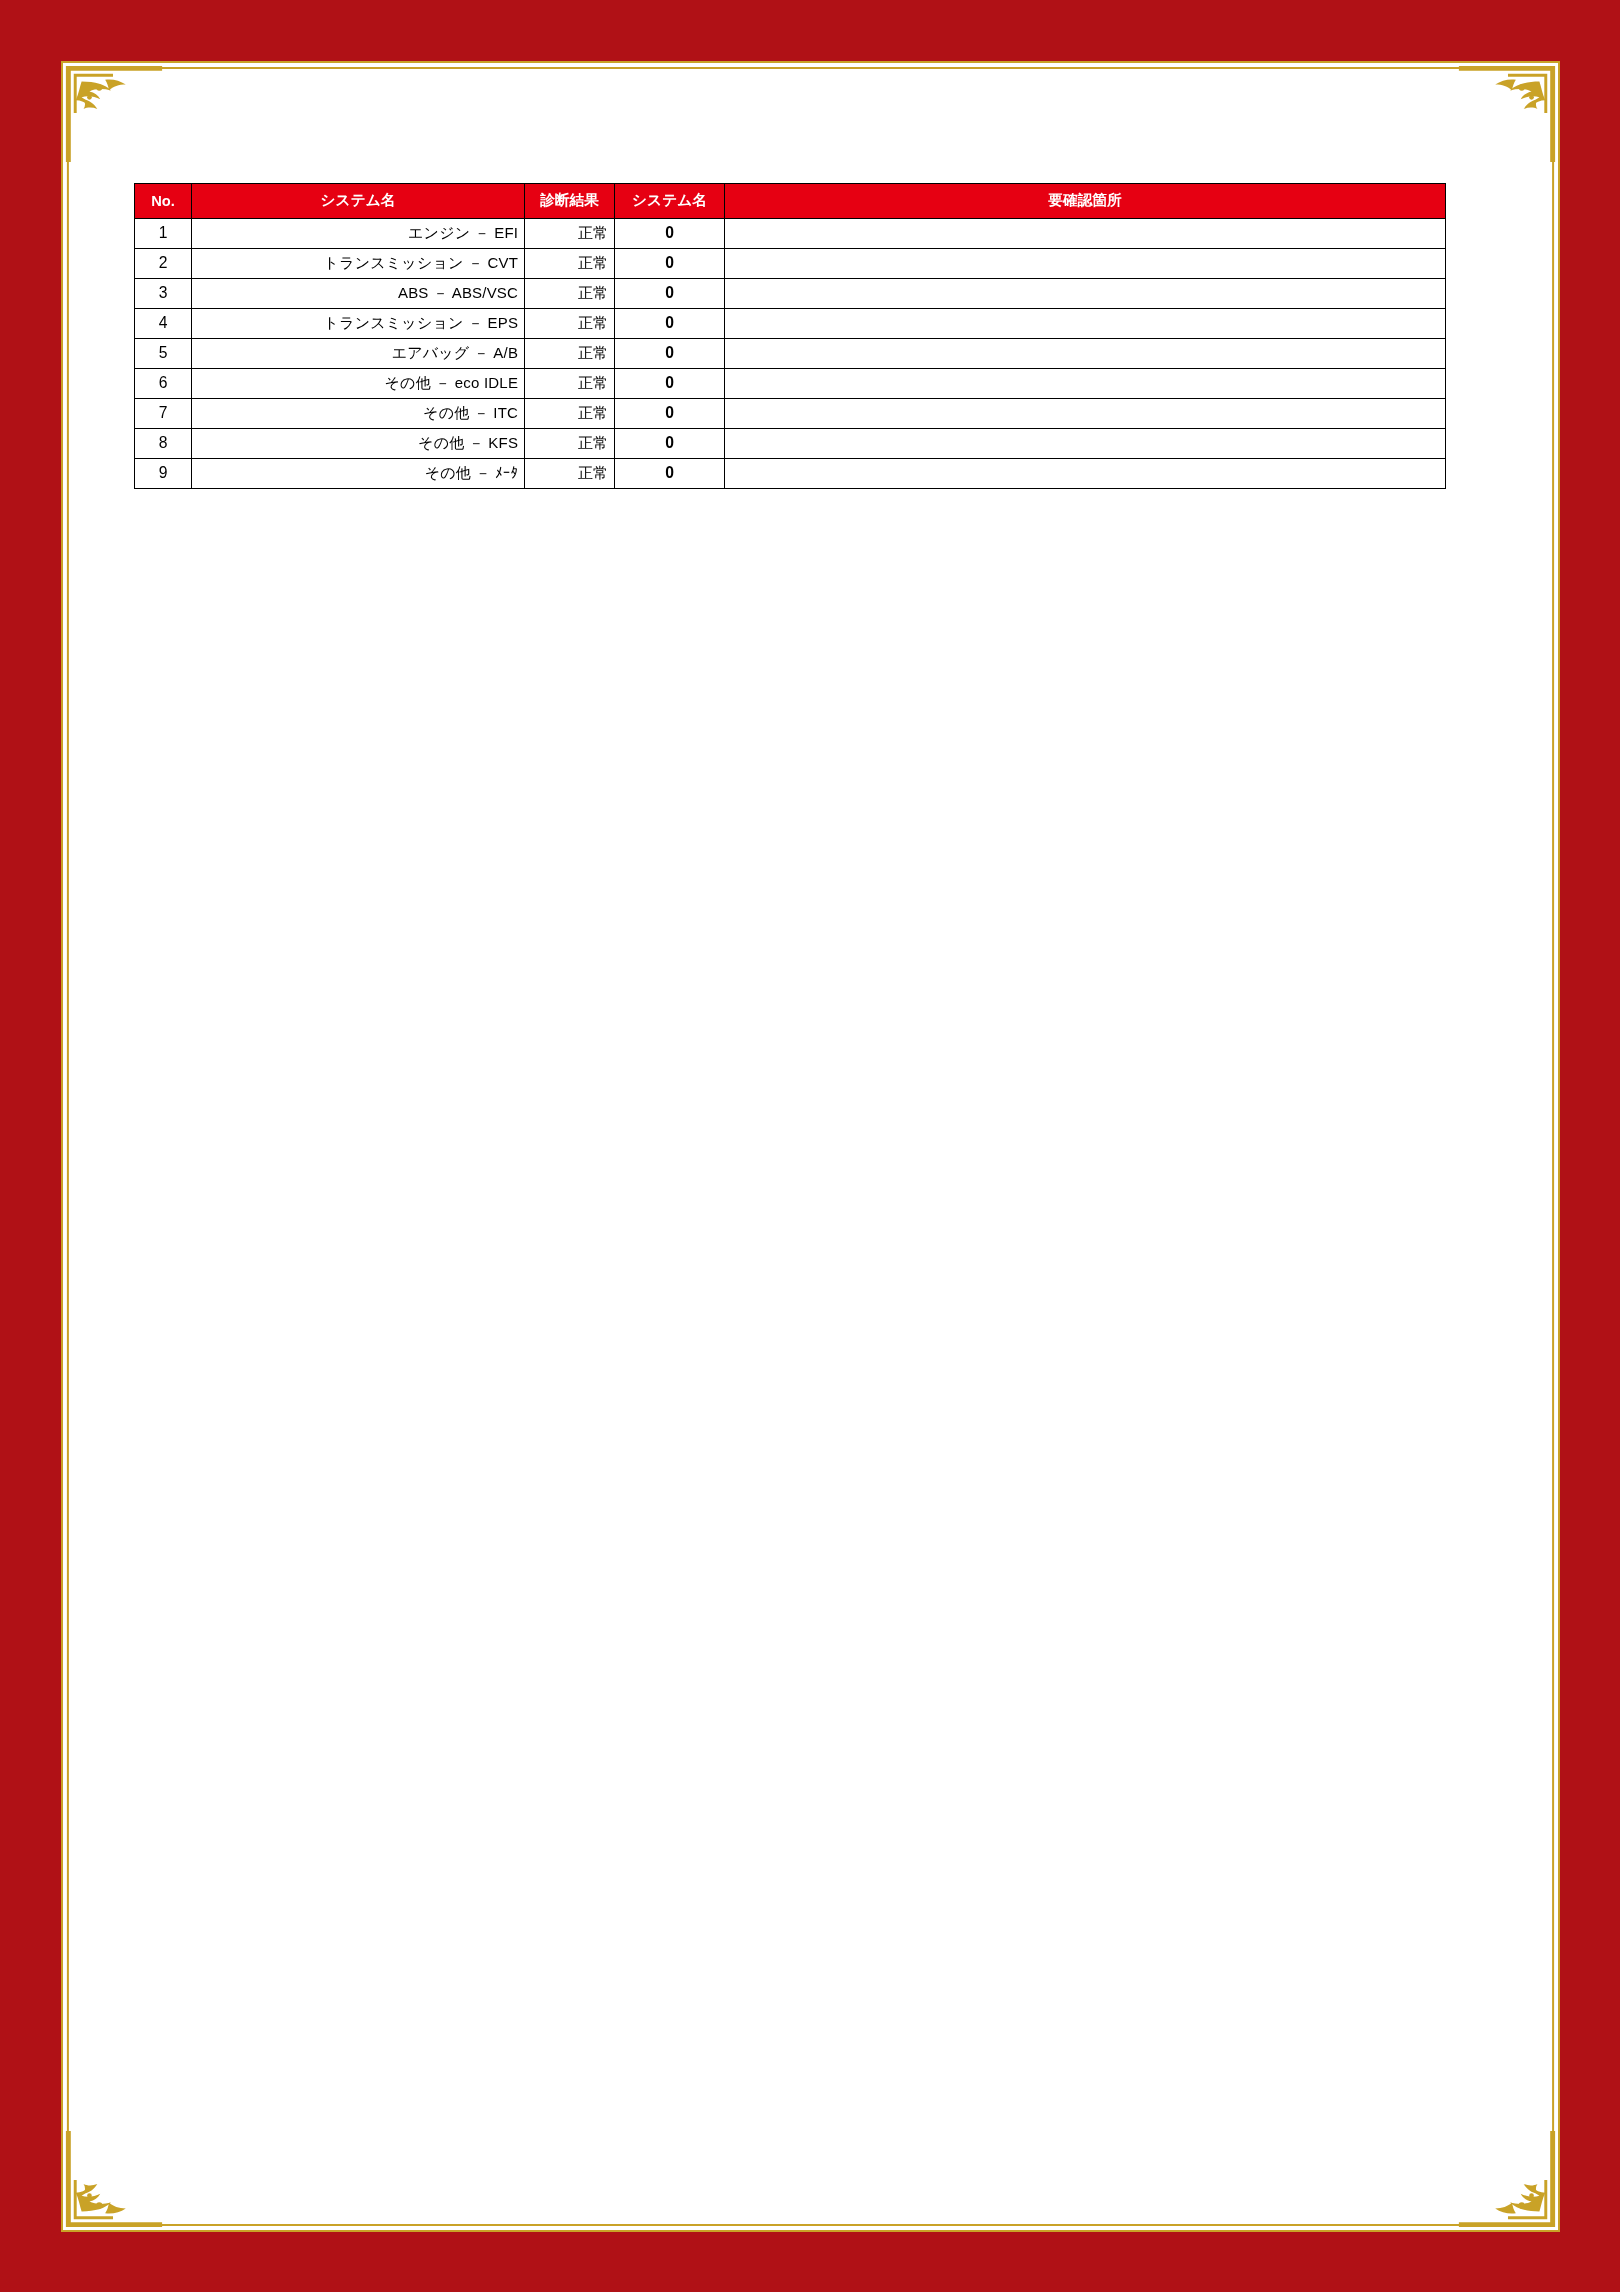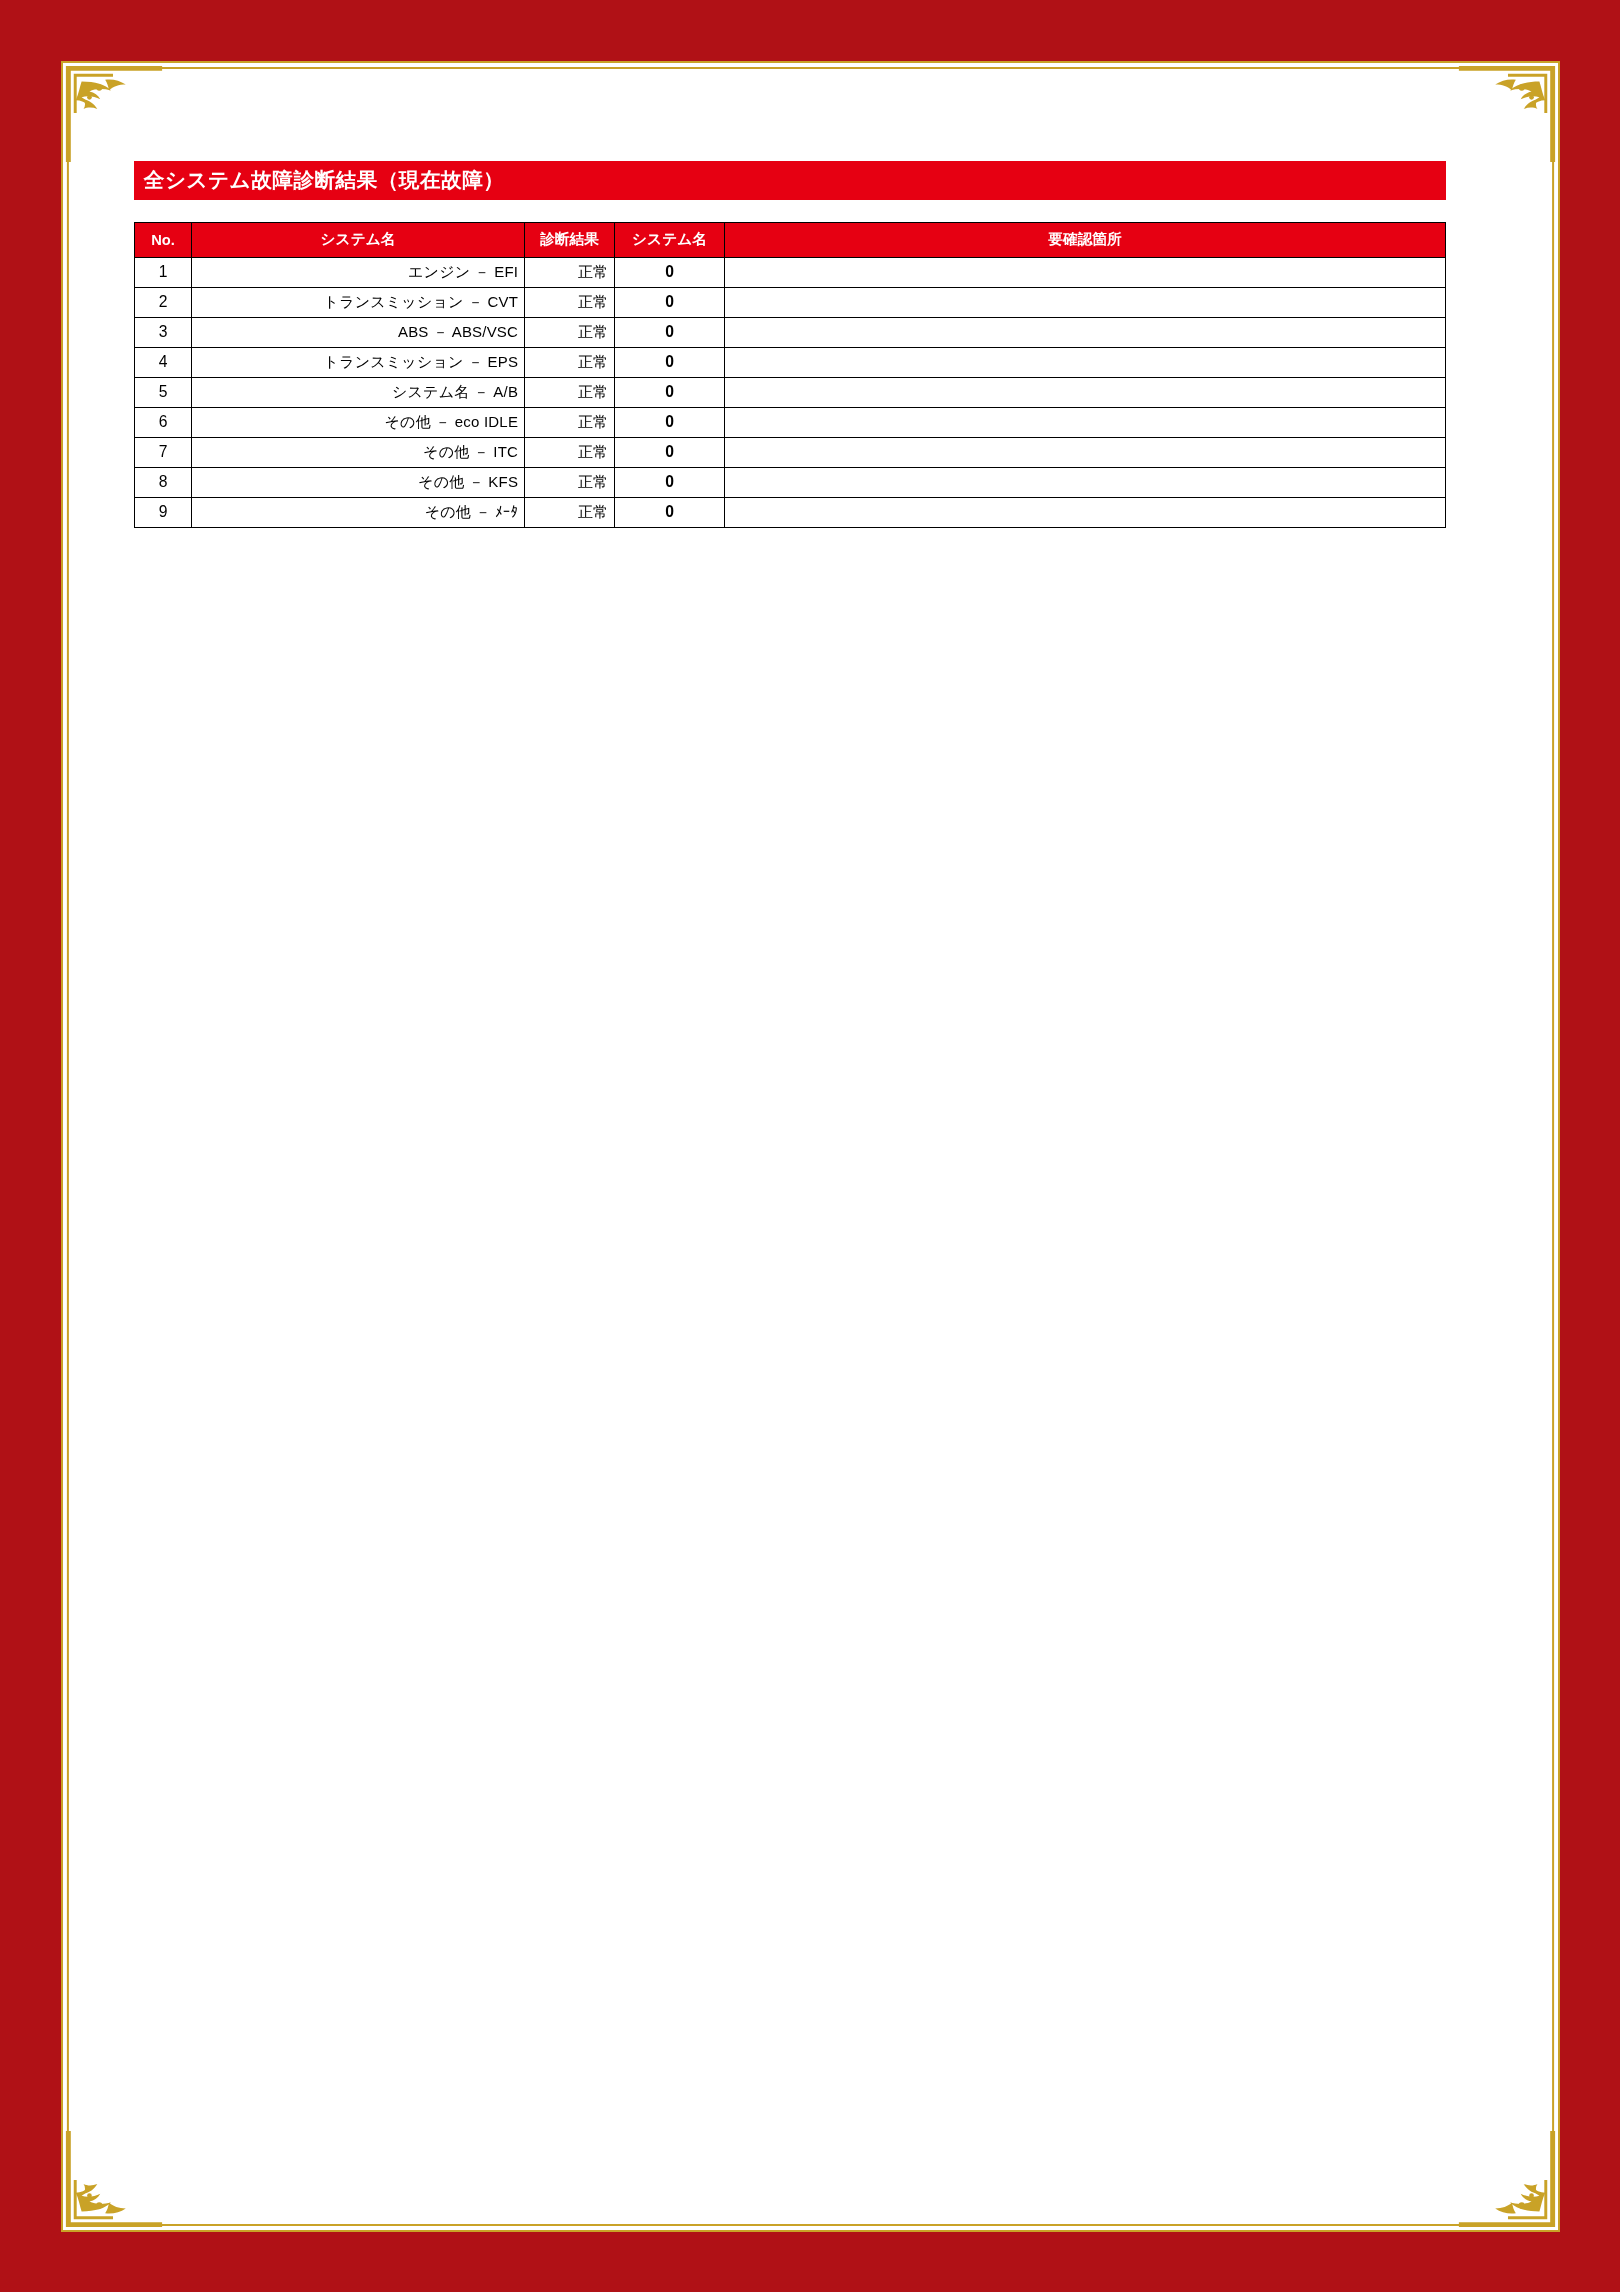--- a/index.html
+++ b/index.html
@@ -149,21 +149,20 @@
         <path d="M24 40 c6 1 11 5 14 10 c-5 -2 -10 -2 -14 0 c2 -3 2 -7 0 -10 Z"></path>
         <circle cx="40" cy="28" r="3.2"></circle>
         <circle cx="30" cy="38" r="2.4"></circle>
         <path d="M46 20 c8 -1 15 1 21 5 c-7 0 -13 2 -17 6 c-1 -5 -2 -8 -4 -11 Z"></path>
       </g>
     </svg>
   </span>
 
   <div class="page-inner">
 
-    <div class="title-bar">全システム故障診断結果（現在故障）</div>
 
     <table class="result-table">
       <thead>
         <tr>
           <th class="col-no">No.</th>
           <th class="col-system">システム名</th>
           <th class="col-result">診断結果</th>
           <th class="col-count">システム名</th>
           <th class="col-place">要確認箇所</th>
         </tr>
@@ -192,21 +191,21 @@
         </tr>
         <tr>
           <td class="cell-no">4</td>
           <td class="cell-system">トランスミッション － EPS</td>
           <td class="cell-result">正常</td>
           <td class="cell-count">0</td>
           <td class="cell-place"></td>
         </tr>
         <tr>
           <td class="cell-no">5</td>
-          <td class="cell-system">システム名 － A/B</td>
+          <td class="cell-system">エアバッグ － A/B</td>
           <td class="cell-result">正常</td>
           <td class="cell-count">0</td>
           <td class="cell-place"></td>
         </tr>
         <tr>
           <td class="cell-no">6</td>
           <td class="cell-system">その他 － eco IDLE</td>
           <td class="cell-result">正常</td>
           <td class="cell-count">0</td>
           <td class="cell-place"></td>

